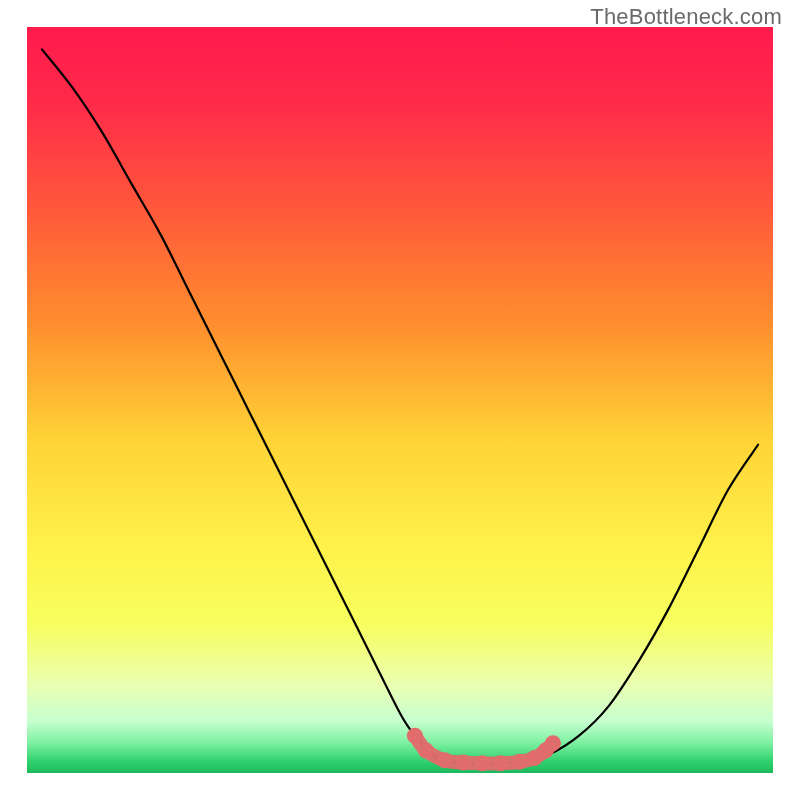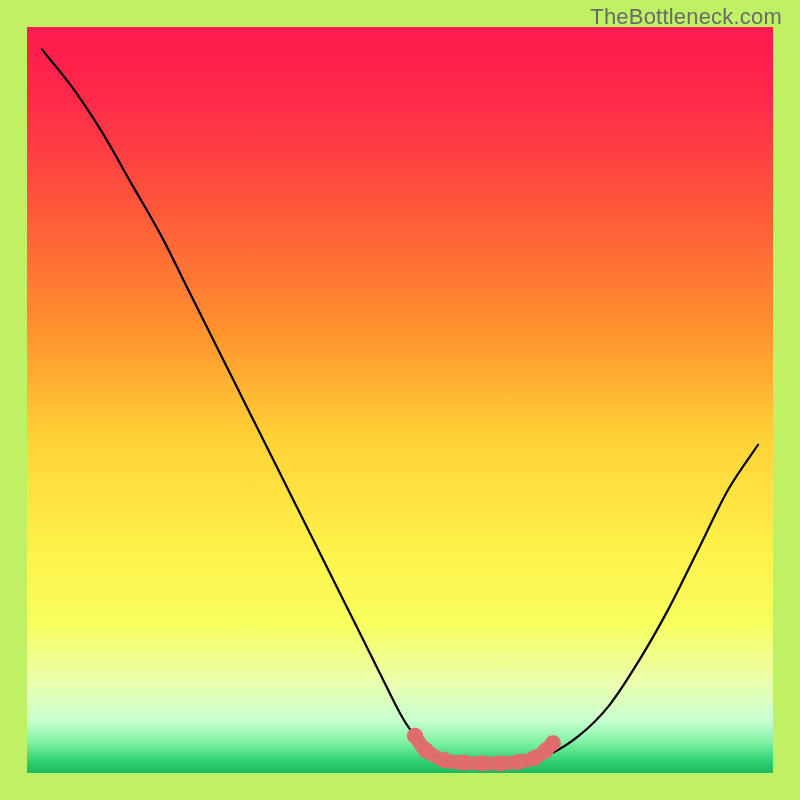--- a/index.html
+++ b/index.html
@@ -1,21 +1,21 @@
 <!DOCTYPE html>
 <html><head>
 <meta charset="utf-8">
 <style>
   * { margin: 0; padding: 0; box-sizing: border-box; }
   html, body { width: 800px; height: 800px; background: #000; overflow: hidden; }
   .frame {
     position: absolute;
     left: 0; top: 0;
     width: 800px; height: 800px;
-    background: #bef264;
+    background: #ffffff;
   }
   .watermark {
     position: absolute;
     top: 4px;
     right: 18px;
     font-family: Arial, Helvetica, sans-serif;
     font-size: 22px;
     color: #6a6a6a;
     letter-spacing: 0.2px;
     user-select: none;

